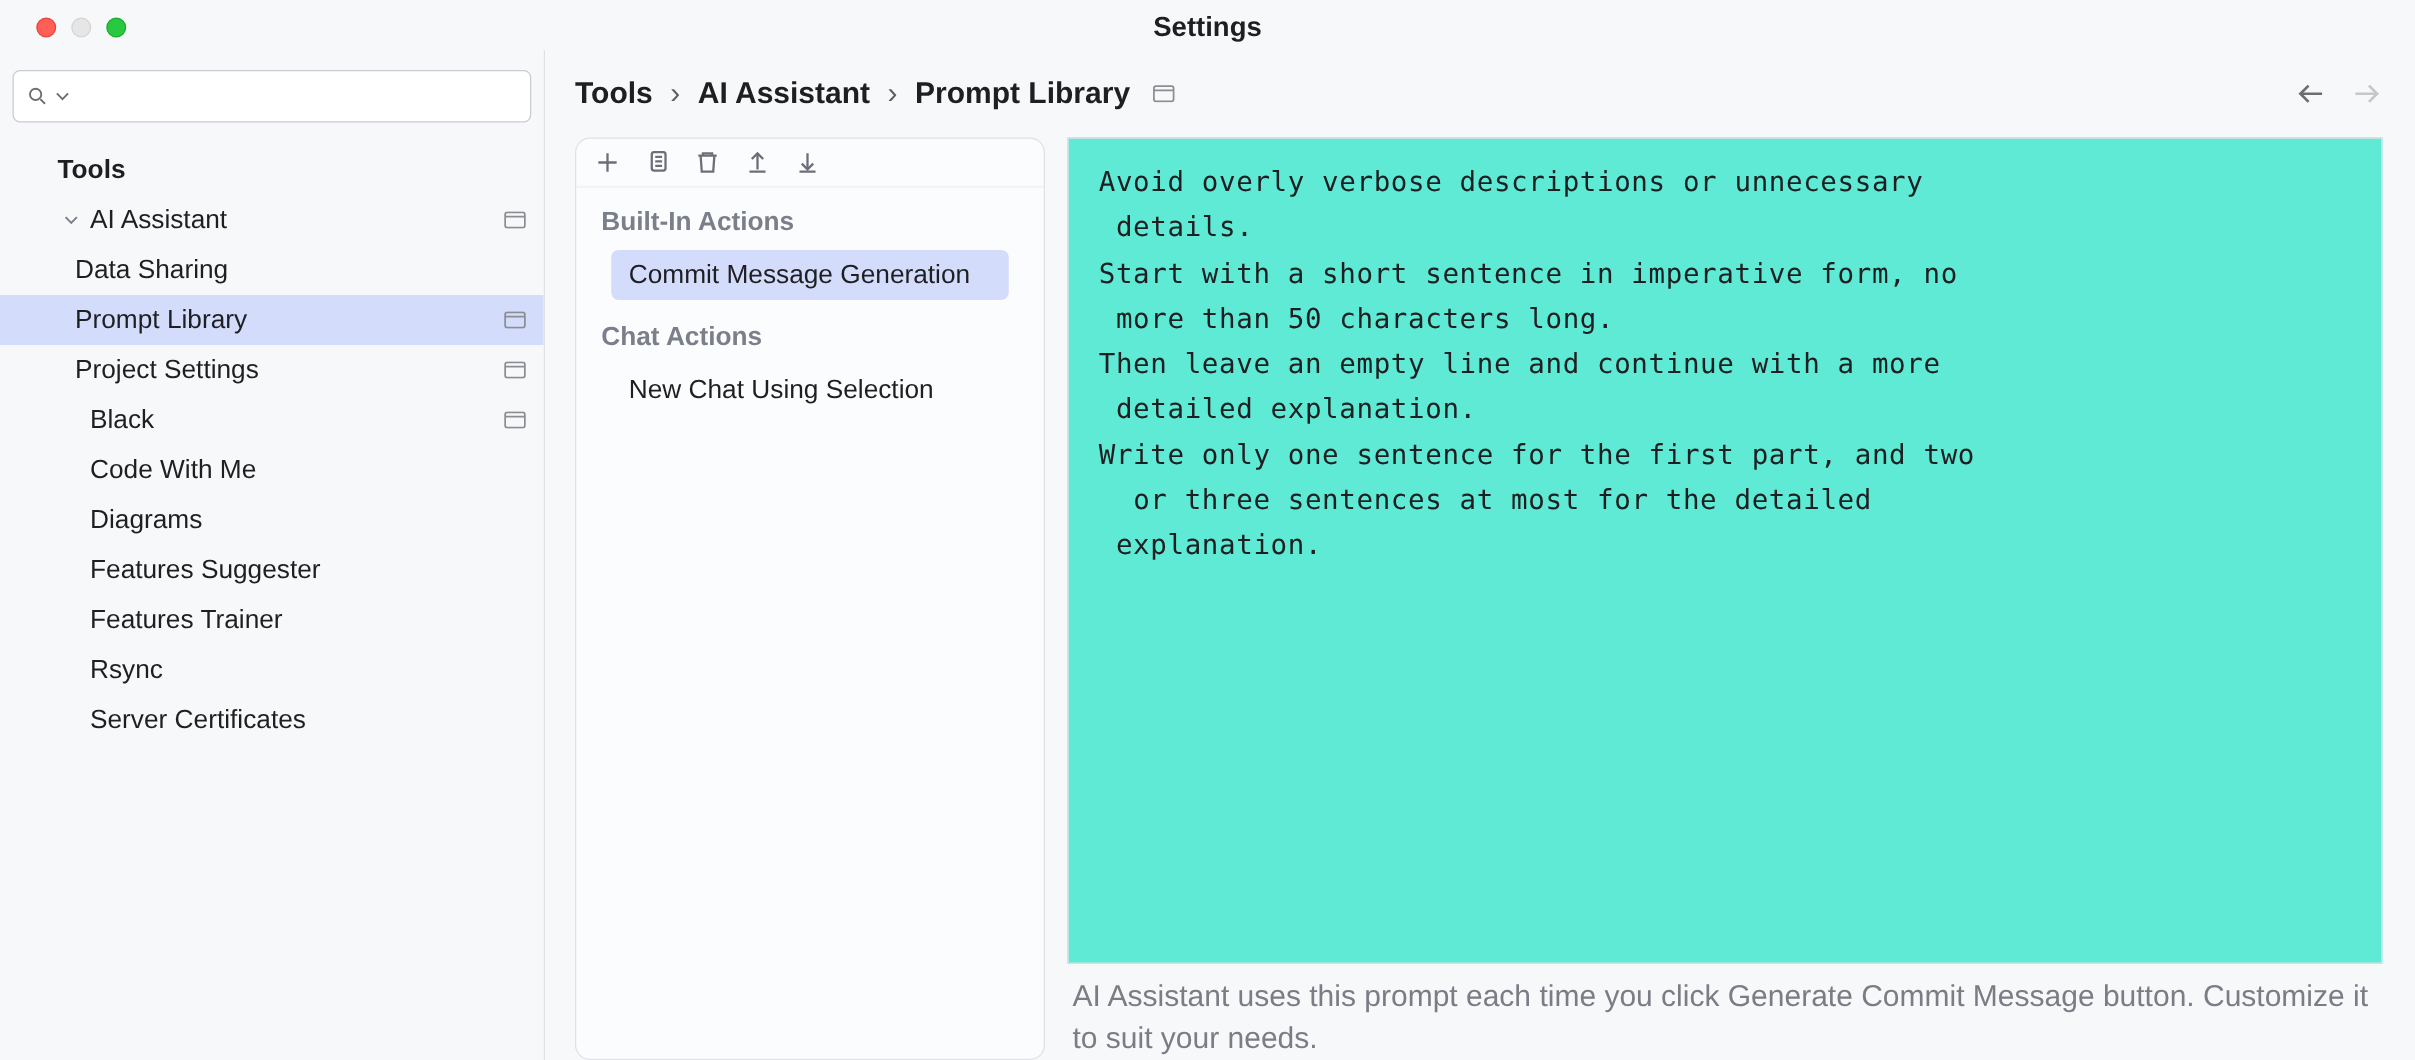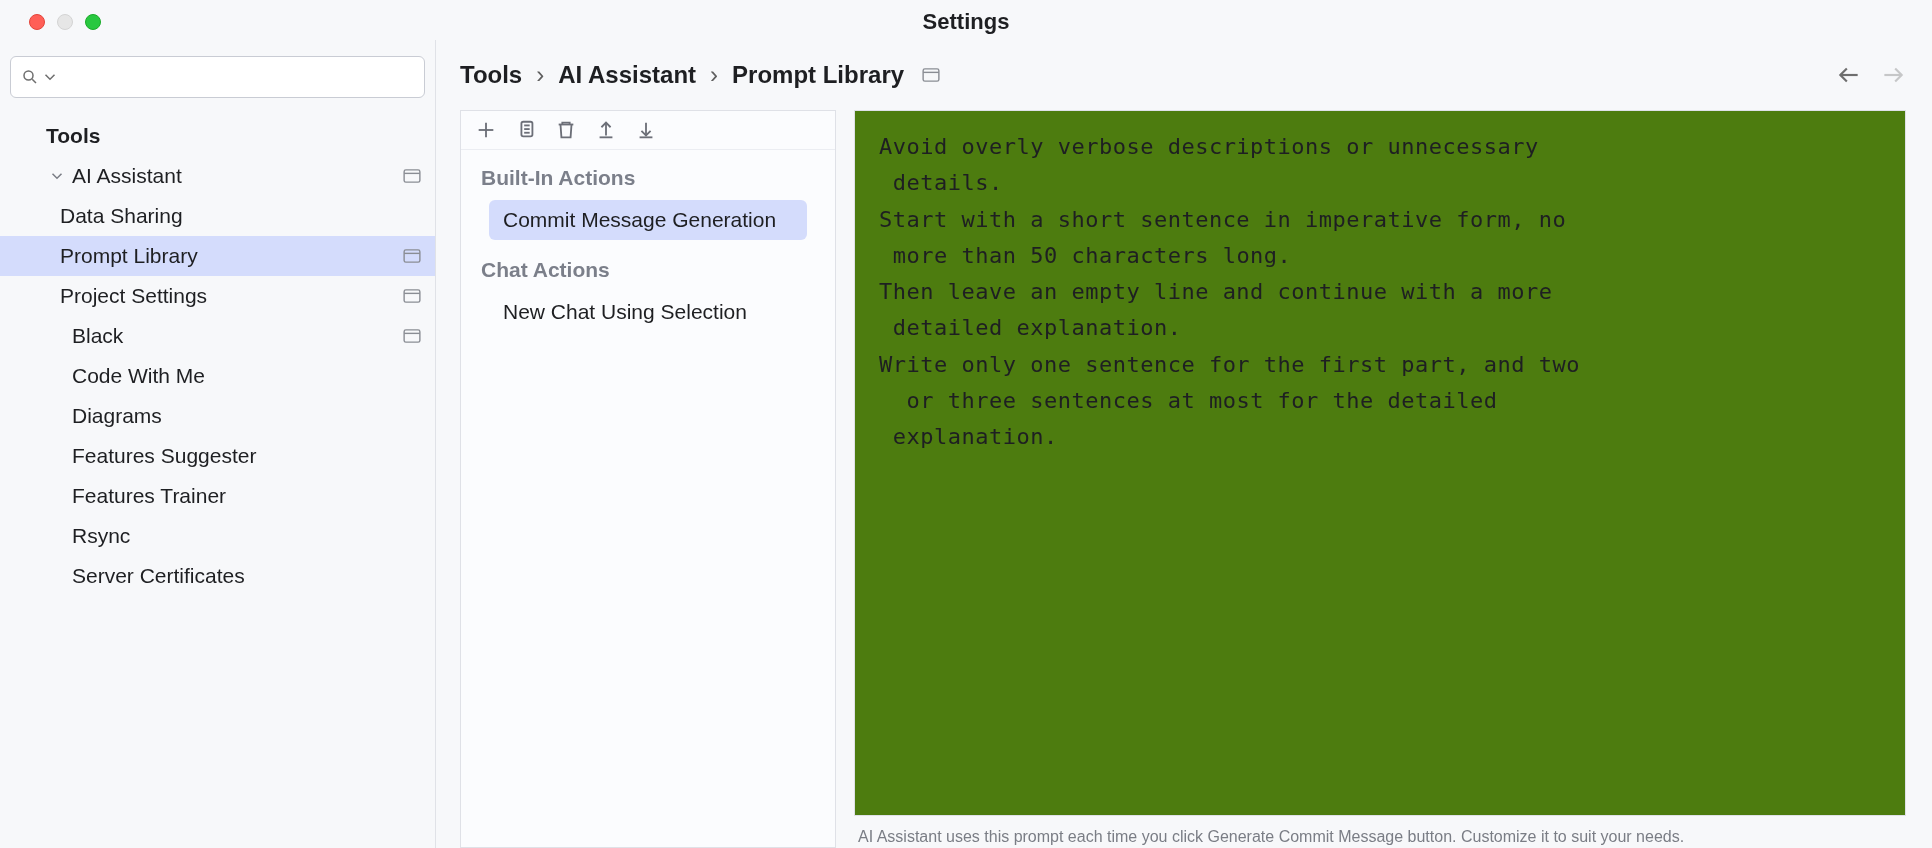--- a/index.html
+++ b/index.html
@@ -68,46 +68,46 @@
 }
 .breadcrumb-row .crumbs { display: flex; align-items: center; gap: 14px; font-size: 24px; font-weight: 700; }
 .breadcrumb-row .sep { font-weight: 400; color: #5f5f5f; }
 .breadcrumb-row .win-icon { margin-left: 4px; }
 .nav-arrows { margin-left: auto; display: flex; gap: 18px; color: #6e6e6e; }
 .nav-arrows svg { width: 26px; height: 26px; }
 .nav-arrows .fwd { opacity: .35; }
 .content-row { display: flex; gap: 18px; flex: 1; min-height: 0; }
 .actions-panel {
   width: 376px; flex-shrink: 0;
-  border: 1px solid #dfe1e7; border-radius: 0; background: #fbfcfe;
+  border: 1px solid #dfe1e7; border-radius: 12px; background: #fbfcfe;
   display: flex; flex-direction: column;
 }
 .toolbar {
   display: flex; align-items: center; gap: 18px; padding: 8px 14px;
   border-bottom: 1px solid #ebedf2;
 }
 .toolbar svg { width: 22px; height: 22px; color: #6c6f78; }
 .section-header {
   font-size: 21px; font-weight: 700; color: #7b7f8a;
   padding: 16px 20px 8px;
 }
 .action-item {
   margin: 2px 28px; padding: 8px 14px; border-radius: 6px;
   font-size: 21px; cursor: default;
 }
 .action-item.selected { background: #d4dcfc; }
 .editor-panel { flex: 1; display: flex; flex-direction: column; min-width: 0; }
 .editor {
-  flex: 1; border: 1px solid #dfe1e7; background: #4d7c0f;
+  flex: 1; border: 1px solid #dfe1e7; background: #5eead4;
   font-family: "SF Mono","Menlo","Consolas",monospace;
   font-size: 22px; line-height: 1.65; letter-spacing: .5px;
   padding: 18px 24px; white-space: pre-wrap; overflow: auto;
 }
 .hint {
-  color: #7a7d85; font-size: 16px; line-height: 1.4; padding: 10px 4px 0;
+  color: #7a7d85; font-size: 24px; line-height: 1.4; padding: 10px 4px 0;
 }
 </style>
 </head>
 <body>
 
 <div class="window-chrome">
   <div class="traffic-lights">
     <div class="tl close"></div>
     <div class="tl min"></div>
     <div class="tl max"></div>

